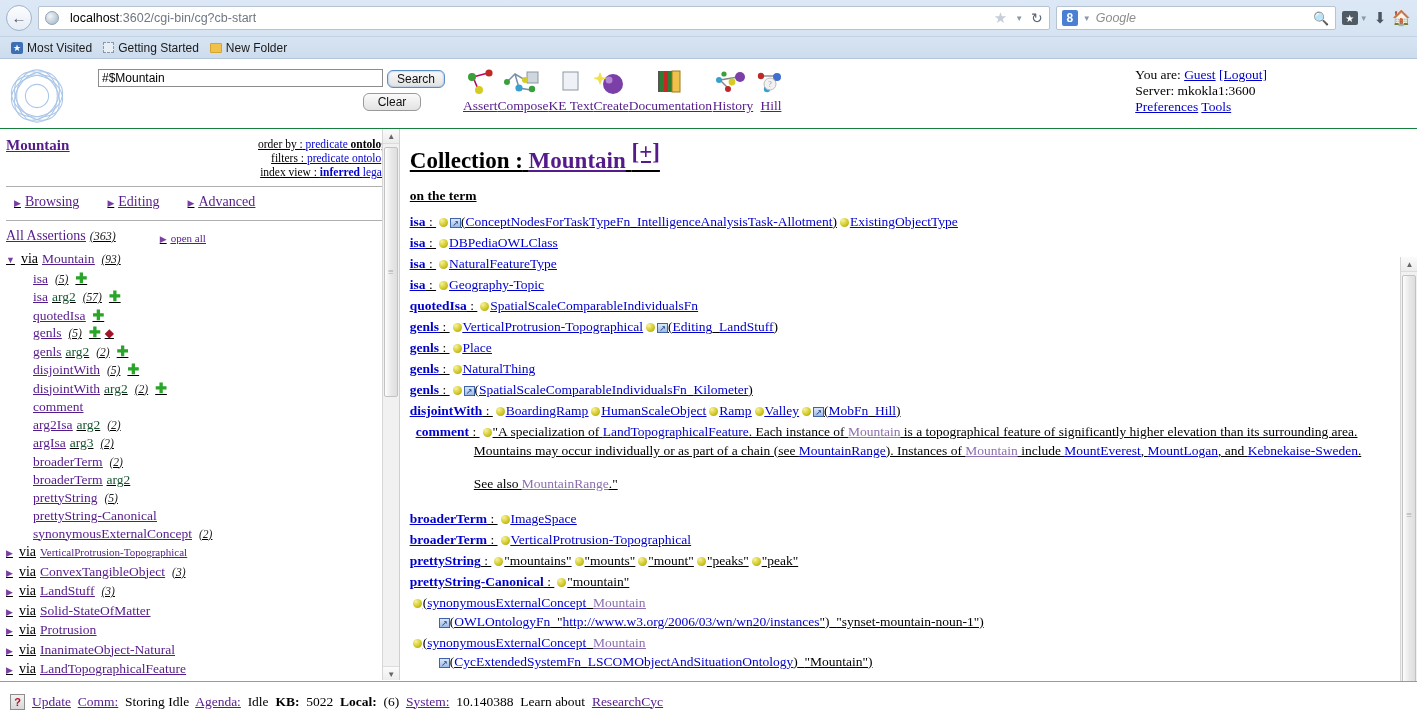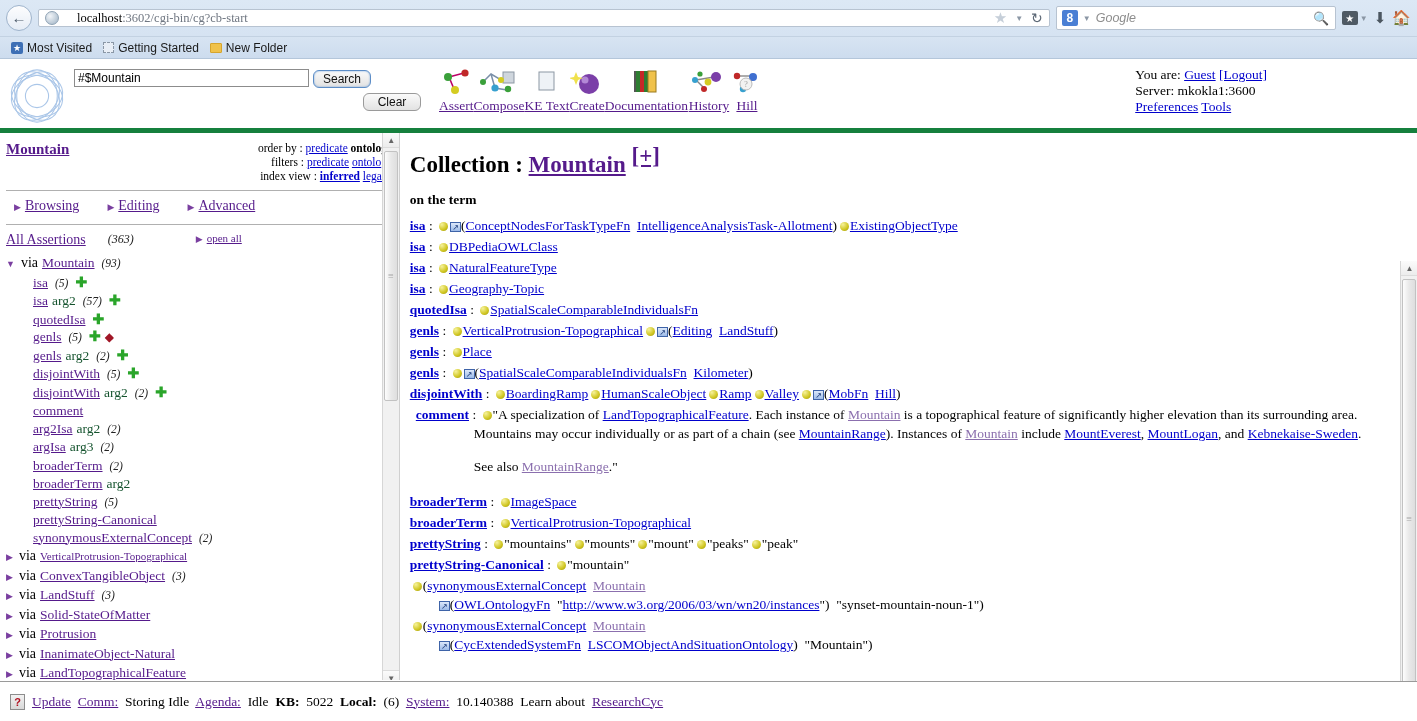--- a/index.html
+++ b/index.html
@@ -27,28 +27,28 @@
     width: 26px; height: 26px;
     border-radius: 50%;
     border: 1px solid #9fb4cc;
     background: linear-gradient(to bottom,#fdfdfe,#e6edf6);
     display: flex; align-items: center; justify-content: center;
     color: #4c5a6a; font-size: 15px;
     flex: 0 0 auto;
   }
   #url-bar {
     flex: 1 1 auto;
-    height: 18px;
+    height: 24px;
     background: #fff;
     border: 1px solid #b7c3d1;
     border-radius: 2px;
     display: flex; align-items: center;
     padding: 0 6px;
-    gap: 18px;
-    font-family: Liberation Serif, serif;
+    gap: 11px;
+    font-family: Liberation Sans, sans-serif;
     font-size: 12.5px;
   }
   #url-favicon {
     width: 14px; height: 14px; border-radius: 50%;
     background: radial-gradient(circle at 35% 35%, #f2f5f8, #9eb2c4);
     border: 1px solid #8fa3b5;
     flex: 0 0 auto;
   }
   #url-text { color: #2b2b2b; white-space: nowrap; overflow: hidden; }
   #url-text .host { color: #000; }
@@ -101,27 +101,28 @@
     border-bottom: 1px solid #9a9a9a;
     background: #fff;
     display: flex;
     align-items: flex-start;
     padding: 6px 8px 0 8px;
     position: relative;
   }
   #cyc-logo { width: 58px; height: 58px; flex: 0 0 auto; margin-top:2px; }
   #search-block { margin-left: 8px; padding-top: 4px; }
   #term-input {
-    width: 235px; height: 18px;
+    width: 285px; height: 18px;
     border: 1px solid #8c8c8c;
     font-family: "Liberation Sans", sans-serif;
     font-size: 12px;
     padding: 2px 3px;
     color: #000;
     vertical-align: top;
+    margin-left: 24px;
   }
   .gbtn {
     font-family: "Liberation Sans", sans-serif;
     font-size: 12px;
     padding: 1px 8px;
     background: linear-gradient(to bottom,#fafafa,#e2e2e2);
     border: 1px solid #9a9a9a;
     border-radius: 6px;
     color: #111;
     min-width: 58px;
@@ -152,22 +153,23 @@
     color: #000;
   }
   #user-box a { color: #0000cc; }
 
   
   #content {
     position: absolute;
     top: 128px; left: 0;
     width: 1417px; height: 552px;
     background: #fff;
-    border-top: 5px solid #15803d;
+    border-top: 1px solid #15803d;
     display: flex;
+    text-decoration: underline;
   }
   #left-pane {
     width: 404px;
     position: relative;
     padding: 8px 6px 0 6px;
     overflow: hidden;
     border-right: 1px solid #d0d0d0;
     font-size: 13.5px;
   }
   #left-scrollbar {
@@ -215,21 +217,21 @@
   #left-opts { text-align: right; font-size: 11.5px; line-height: 14px; color: #000; }
   #left-opts .b { font-weight: bold; }
   #left-opts a { font-size: 11.5px; }
   hr.sep { border: none; border-top: 1px solid #b0b0b0; margin: 7px 0 5px 0; }
 
   #left-tabs { display: flex; gap: 28px; padding: 2px 0 3px 8px; }
   .tri { color: #7a3fa0; font-size: 9px; margin-right: 4px; }
   .tri-down { color: #7a3fa0; font-size: 9px; margin-right: 4px; }
   .tab-link { font-size: 14px; color: #551a8b; text-decoration: underline; }
 
-  #all-assert-row { display:flex; align-items:flex-start; gap: 22px; padding-top: 2px;}
+  #all-assert-row { display:flex; align-items:flex-end; gap: 4px; padding-top: 2px;}
   #all-assert-row .cnt { font-style: italic; font-size: 12px; color:#222;}
   #open-all { margin-left: 40px; font-size: 11.5px; }
 
   .tree { margin-top: 6px; line-height: 17.5px; }
   .tree-row { display: flex; align-items: baseline; white-space: nowrap; }
   .tree-row .via { font-size: 14px; color:#000; margin: 0 4px 0 2px; }
   .tree-row .cnt { font-style: italic; font-size: 11.5px; color:#222; margin-left:7px;}
   .tree-sub { padding-left: 27px; }
   .pred { color: #551a8b; text-decoration: underline; }
   .argtxt { color: #14532d; margin-left: 4px; }
@@ -638,20 +640,21 @@
     <div id="on-the-term">on the term</div>
 
     <div id="assertions-1">
         <div class="arow"><a class="akey">isa</a> : <span class="bullet"></span><span class="fnicon">↗</span><span class="quoted">(</span><a class="lnk">ConceptNodesForTaskTypeFn</a>&nbsp; <a class="lnk">IntelligenceAnalysisTask-Allotment</a><span class="quoted">)</span><span class="bullet"></span><a class="lnk">ExistingObjectType</a></div>
         <div class="arow"><a class="akey">isa</a> : <span class="bullet"></span><a class="lnk">DBPediaOWLClass</a></div>
         <div class="arow"><a class="akey">isa</a> : <span class="bullet"></span><a class="lnk">NaturalFeatureType</a></div>
         <div class="arow"><a class="akey">isa</a> : <span class="bullet"></span><a class="lnk">Geography-Topic</a></div>
         <div class="arow"><a class="akey">quotedIsa</a> : <span class="bullet"></span><a class="lnk">SpatialScaleComparableIndividualsFn</a></div>
         <div class="arow"><a class="akey">genls</a> : <span class="bullet"></span><a class="lnk">VerticalProtrusion-Topographical</a><span class="bullet"></span><span class="fnicon">↗</span><span class="quoted">(</span><a class="lnk">Editing</a>&nbsp; <a class="lnk">LandStuff</a><span class="quoted">)</span></div>
         <div class="arow"><a class="akey">genls</a> : <span class="bullet"></span><a class="lnk">Place</a></div>
+        <div class="arow"><a class="akey">genls</a> : <span class="bullet"></span><a class="lnk">NaturalThing</a></div>
         <div class="arow"><a class="akey">genls</a> : <span class="bullet"></span><span class="fnicon">↗</span><span class="quoted">(</span><a class="lnk">SpatialScaleComparableIndividualsFn</a>&nbsp; <a class="lnk">Kilometer</a><span class="quoted">)</span></div>
         <div class="arow"><a class="akey">disjointWith</a> : <span class="bullet"></span><a class="lnk">BoardingRamp</a><span class="bullet"></span><a class="lnk">HumanScaleObject</a><span class="bullet"></span><a class="lnk">Ramp</a><span class="bullet"></span><a class="lnk">Valley</a><span class="bullet"></span><span class="fnicon">↗</span><span class="quoted">(</span><a class="lnk">MobFn</a>&nbsp; <a class="lnk">Hill</a><span class="quoted">)</span></div>
       </div>
 
     <div class="arow comment-body">
       <span class="comment-txt">
         <a class="akey">comment</a><span class="colon"> : </span><span class="bullet"></span><span id="comment-parts"><span class="quoted">"A specialization of </span><a class="lnk">LandTopographicalFeature</a><span class="quoted">. Each instance of </span><a class="lnk-pv">Mountain</a><span class="quoted"> is a topographical feature of significantly higher elevation than its surrounding area. Mountains may occur individually or as part of a chain (see </span><a class="lnk">MountainRange</a><span class="quoted">). Instances of </span><a class="lnk-pv">Mountain</a><span class="quoted"> include </span><a class="lnk">MountEverest</a><span class="quoted">, </span><a class="lnk">MountLogan</a><span class="quoted">, and </span><a class="lnk">Kebnekaise-Sweden</a><span class="quoted">.</span></span>
       </span>
       <span class="seealso">
         <span>See also </span><a class="lnk-pv">MountainRange</a><span>."</span>

